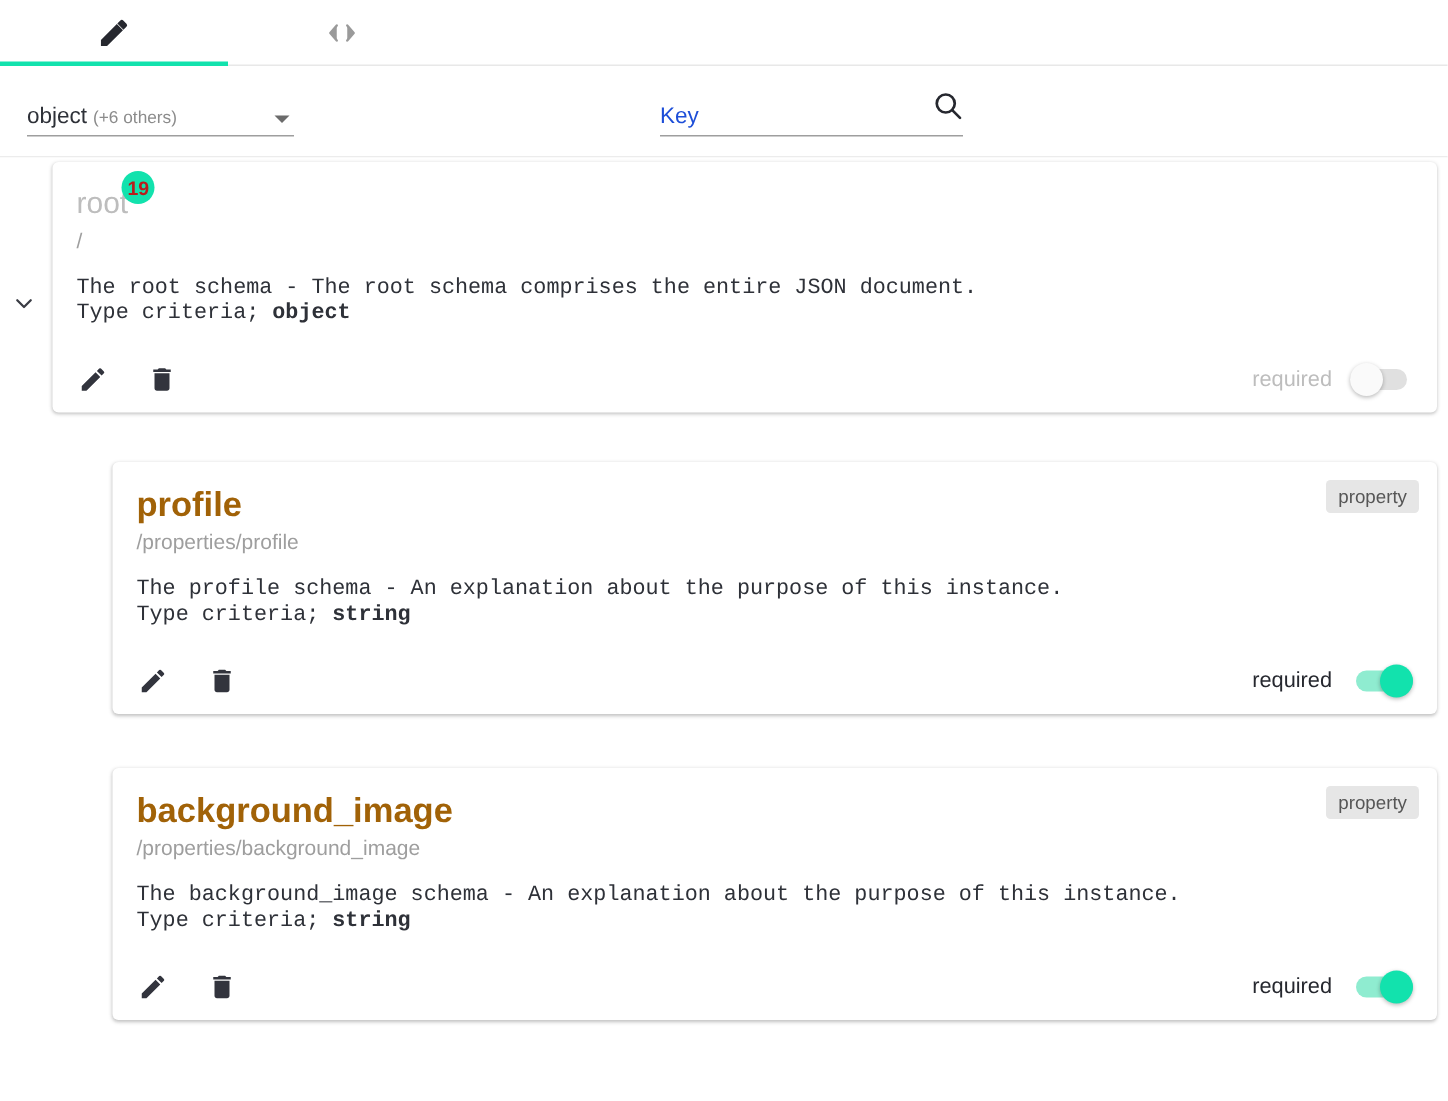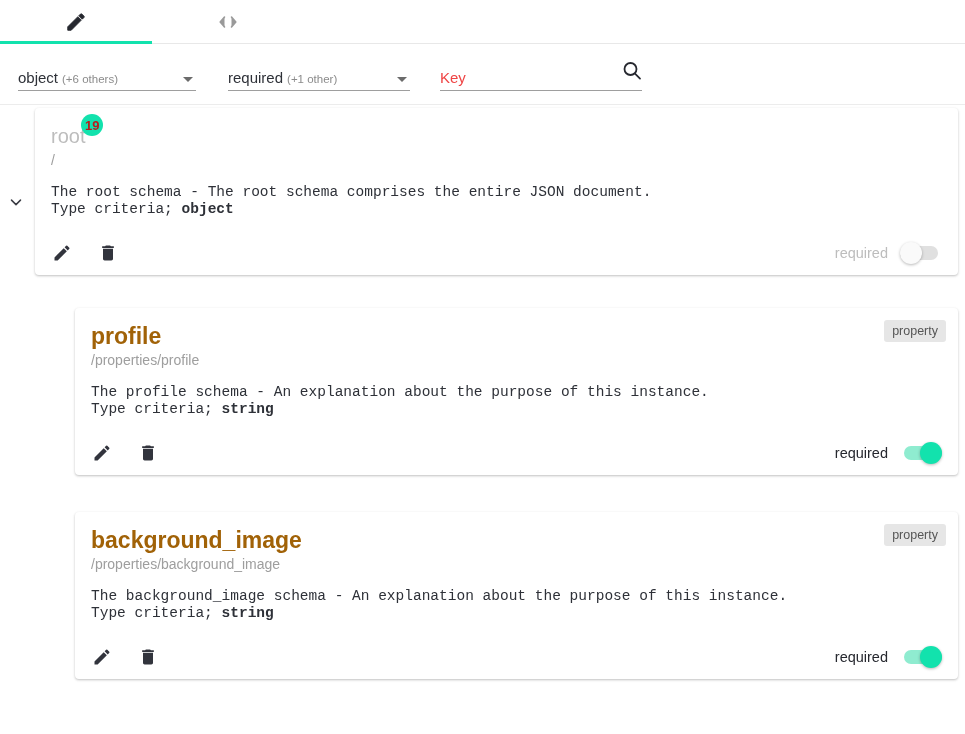--- a/index.html
+++ b/index.html
@@ -103,21 +103,21 @@
     border-top: 5px solid #6b6b6b;
   }
   #field-type   { left: 18px;  width: 178px; }
   #field-filter { left: 228px; width: 182px; }
   #field-search { left: 440px; width: 202px; }
   #field-search .ph {
     position: absolute;
     left: 0;
     bottom: 4px;
     font-size: 15px;
-    color: #ef4444;
+    color: #1d4ed8;
   }
   .search-icon-btn {
     position: absolute;
     left: 620px;
     bottom: 22px;
     width: 24px;
     height: 24px;
     cursor: pointer;
     background: none;
     border: none;
@@ -305,26 +305,20 @@
 
 <div class="filterbar">
 
   <div class="field" id="field-type">
     <span class="val">
       <span>object</span><span class="extra">(+6 others)</span>
     </span>
     <span class="caret"></span>
   </div>
 
-  <div class="field" id="field-filter">
-    <span class="val">
-      <span>required</span><span class="extra">(+1 other)</span>
-    </span>
-    <span class="caret"></span>
-  </div>
 
   <div class="field" id="field-search">
     <span class="ph">Key</span>
   </div>
 
   <button class="search-icon-btn">
     <span>
       <svg width="24" height="24" viewBox="0 0 24 24" fill="none" stroke="#26282f" stroke-width="1.8" stroke-linecap="round">
         <circle cx="10.5" cy="10" r="6"></circle>
         <line x1="15" y1="14.6" x2="20" y2="19.6"></line>

